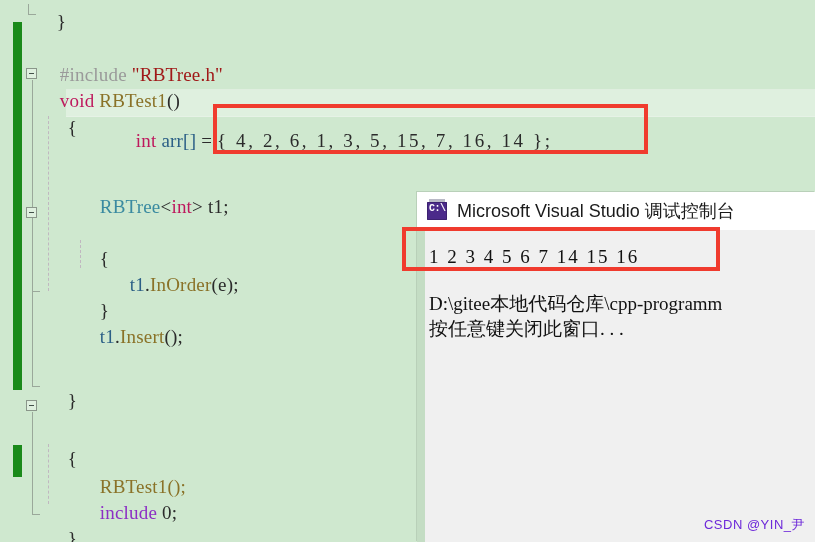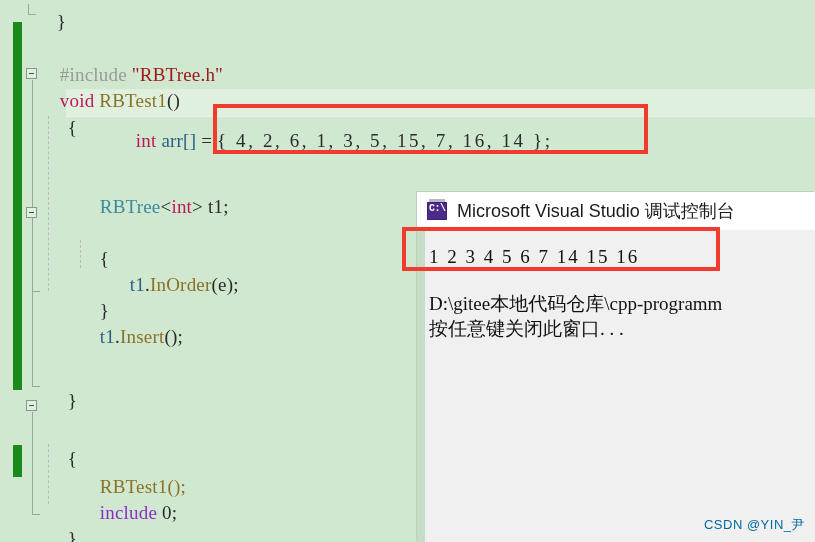--- a/index.html
+++ b/index.html
@@ -181,21 +181,21 @@
   }
   #console-out-row { margin-top: 8px; letter-spacing: 2px; }
 
   
   #watermark {
     position: absolute;
     right: 10px;
     bottom: 8px;
     font-family: "Liberation Sans", sans-serif;
     font-size: 13px;
-    color: #0369a1;
+    color: #6d28d9;
     letter-spacing: 0.5px;
     white-space: nowrap;
   }
 </style>
 </head>
 <body>
 
 <div id="editor">
 
   <div class="change-bar" style="top:22px; height:368px;"></div>

